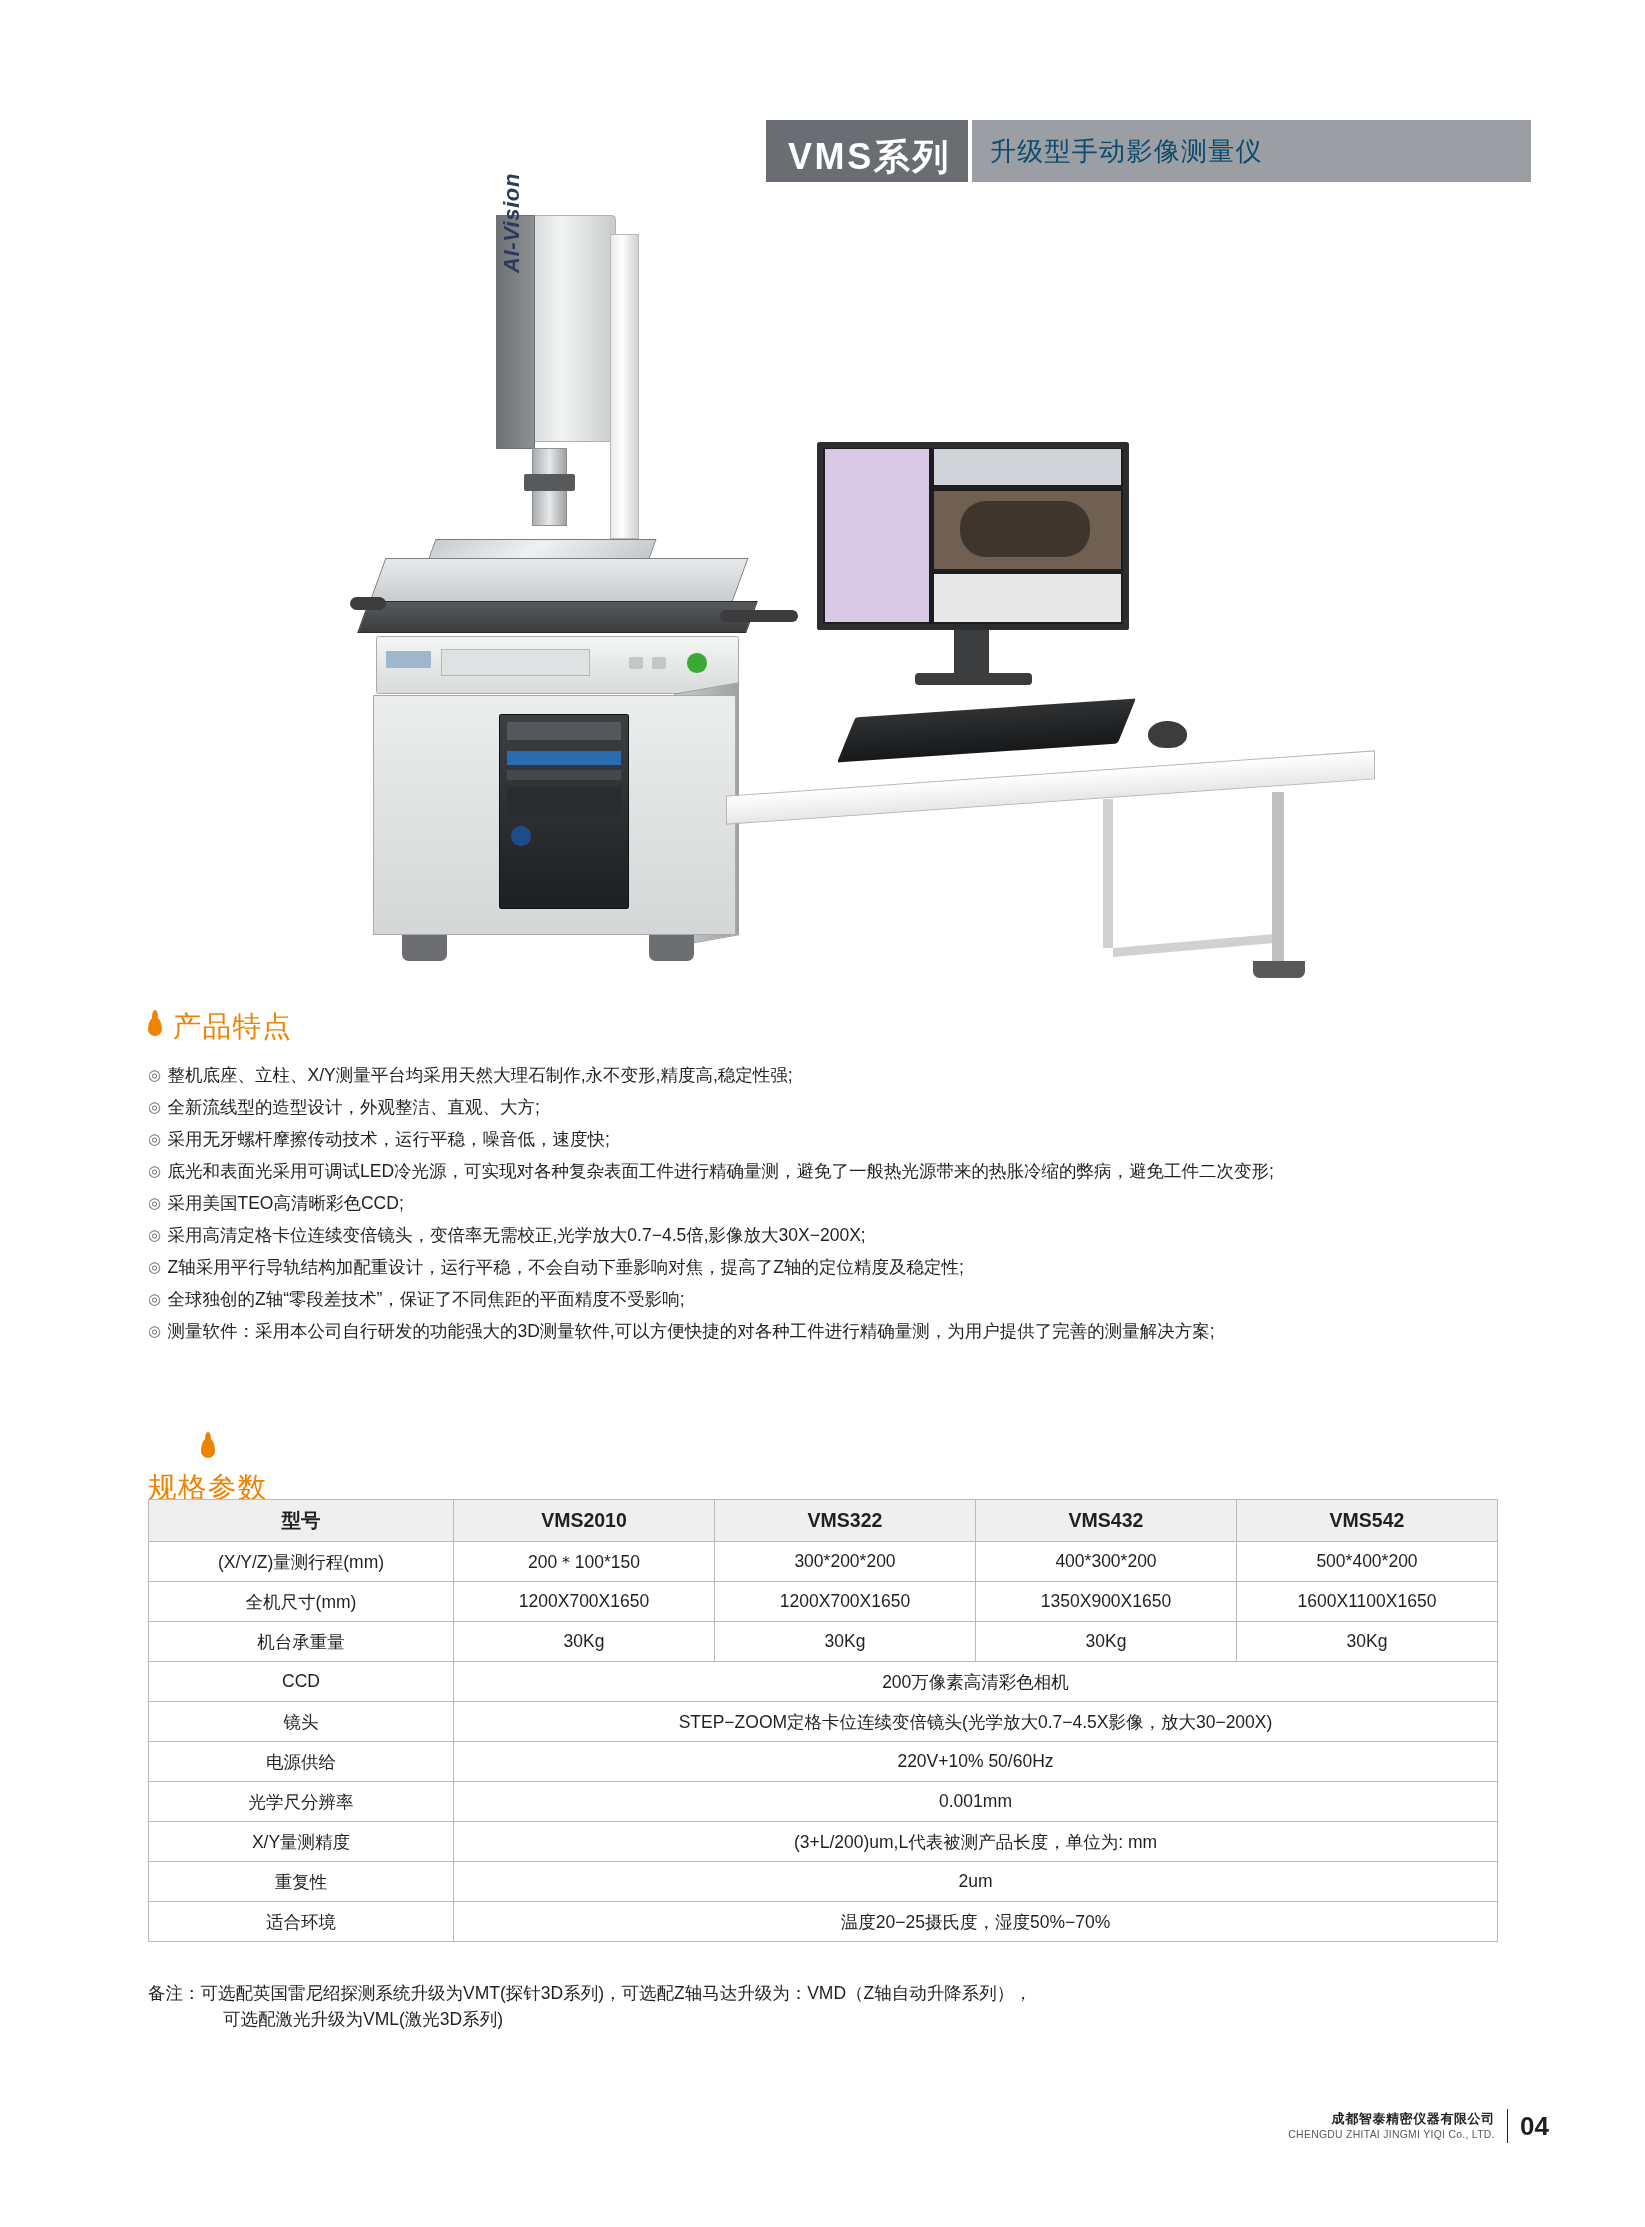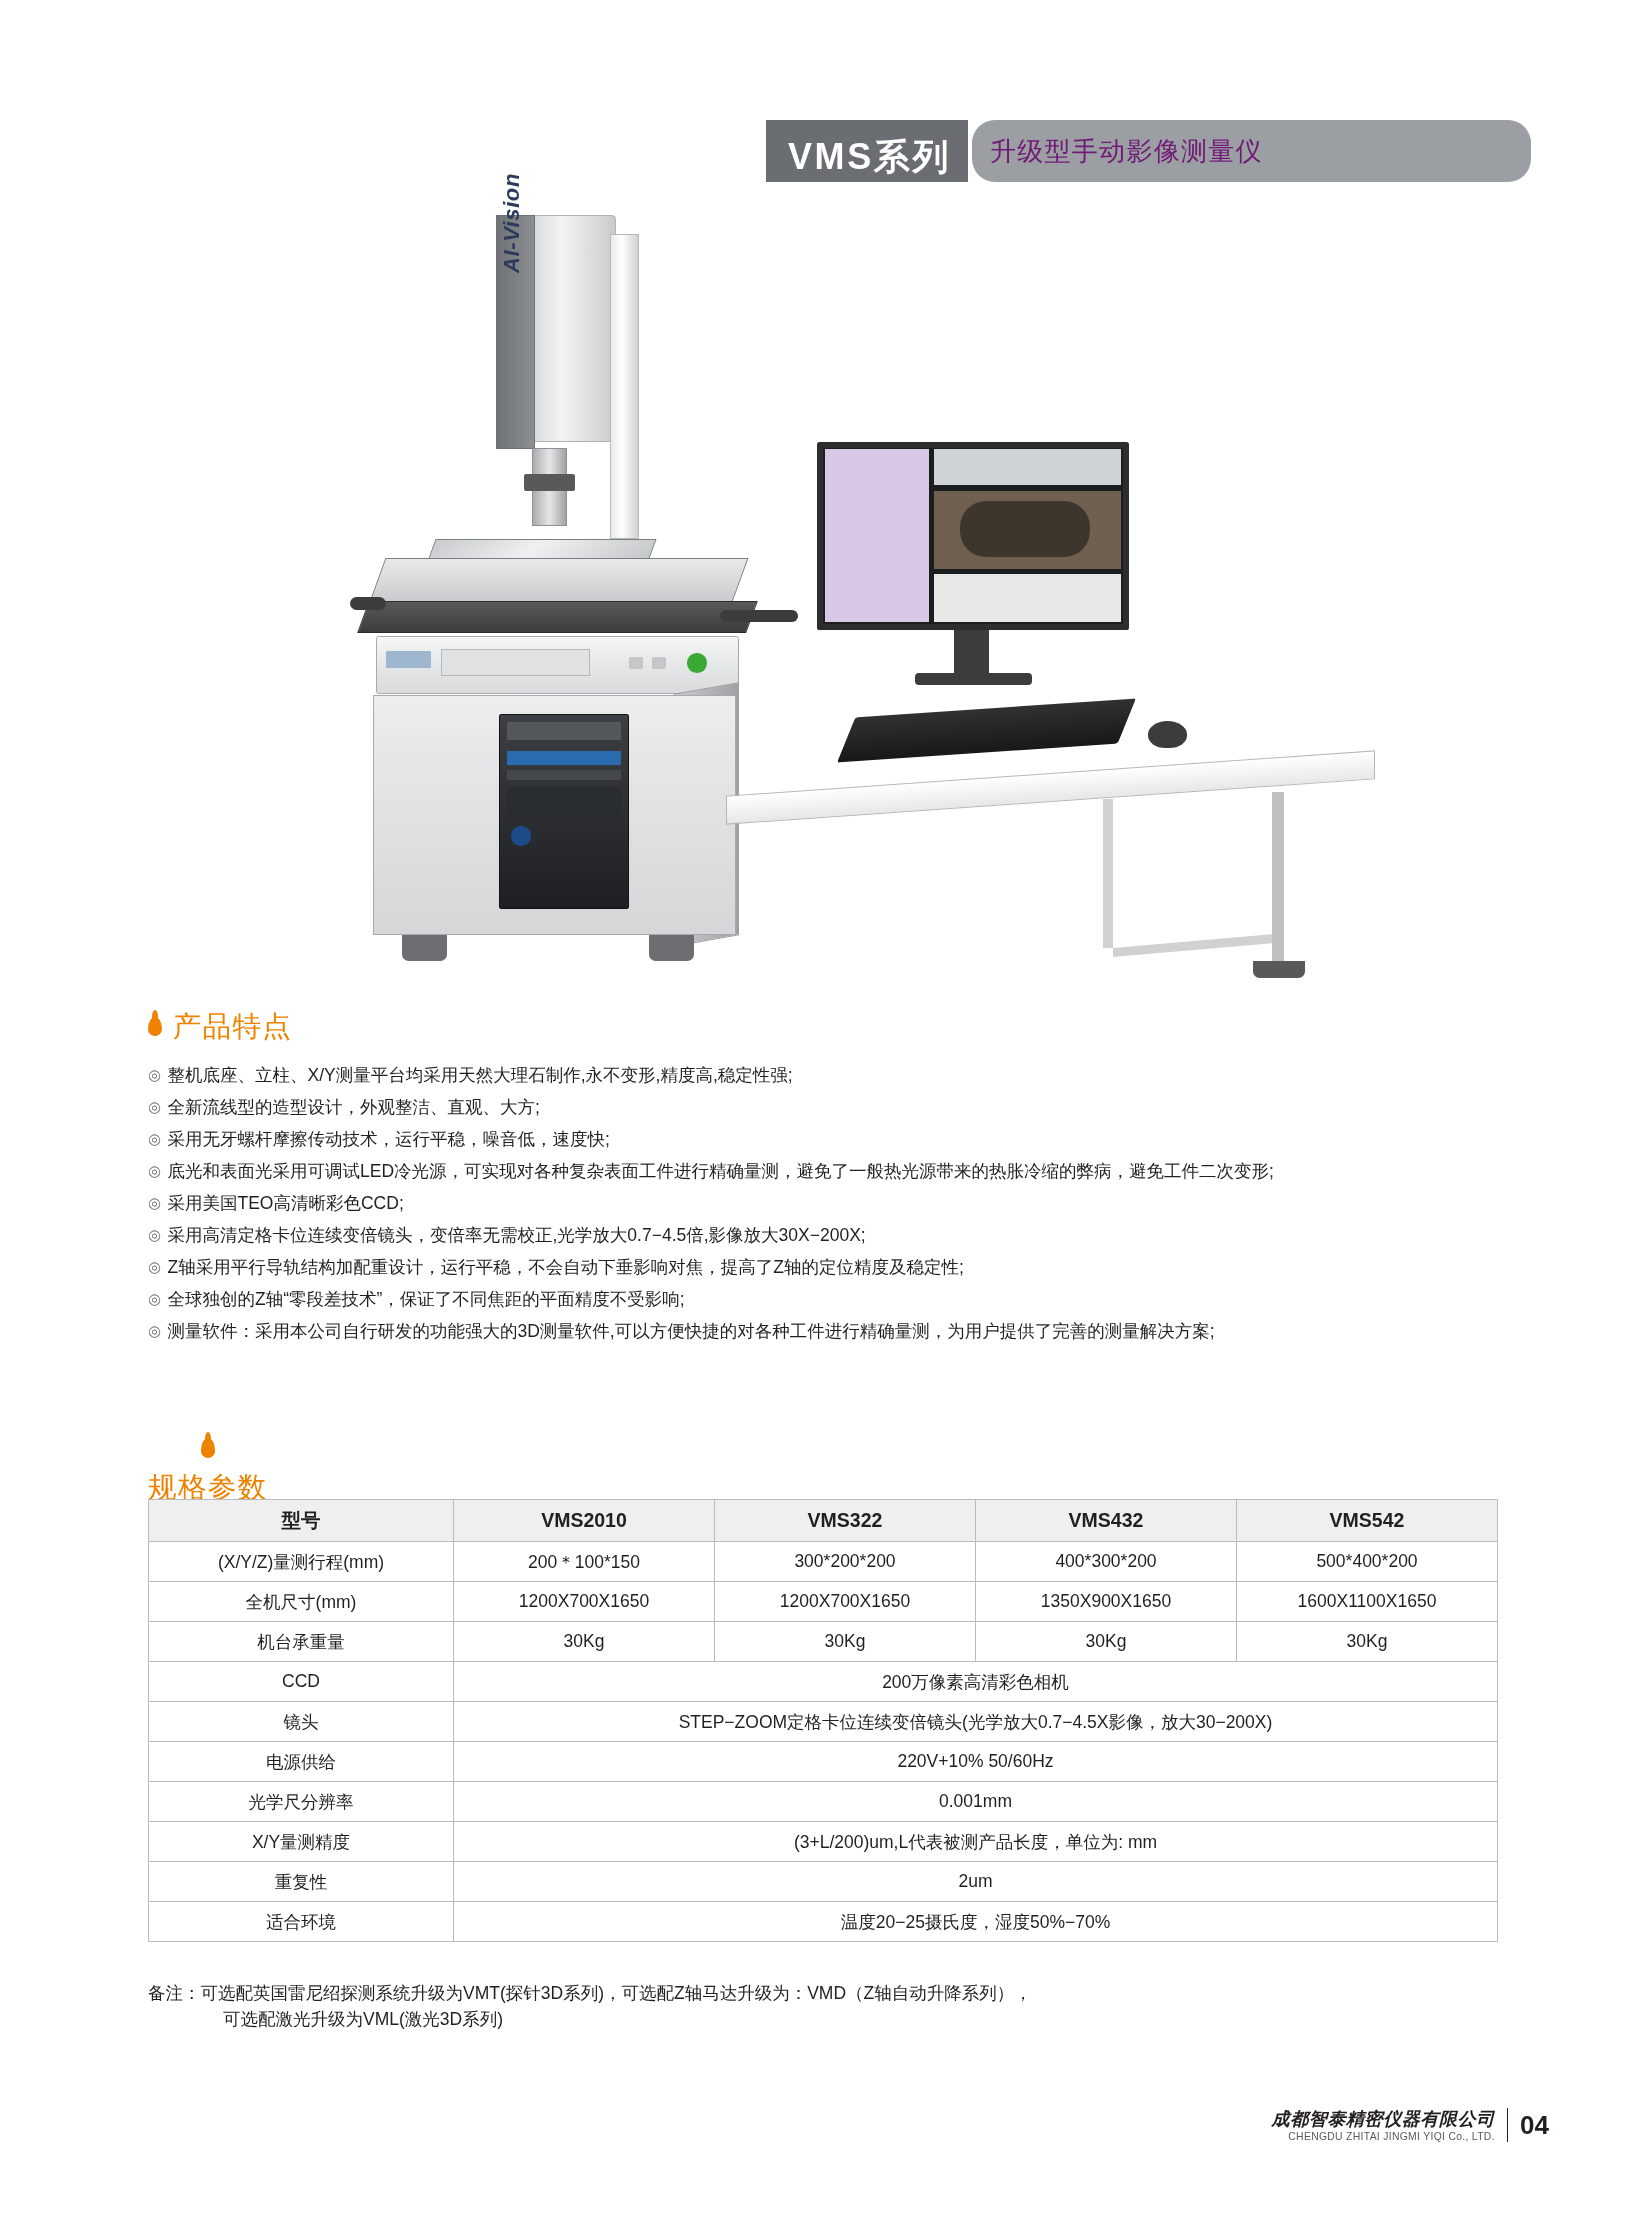--- a/index.html
+++ b/index.html
@@ -32,28 +32,27 @@
     padding:12px 17px 0 22px;
     position:relative;
   }
   .banner-left .vms { color:#ffffff; letter-spacing:2.6px; }
   .banner-sep {
     width:3.9px;
     background:#ffffff;
   }
   .banner-right {
     background:#9b9fa3;
-    color:#701a75;
+    color:#0c4a6e;
     font-size:26px;
     display:flex;
     align-items:center;
     padding:0 15px 0 18px;
     letter-spacing:1.3px;
     flex:1;
-    border-radius:23px;
   }
 
   
   .photo {
     position:absolute;
     top:195px; left:337px;
     width:1012px; height:766px;
   }
 
   
@@ -157,21 +156,21 @@
     right:97px;
     bottom:84px;
     display:flex;
     align-items:center;
     gap:11.7px;
   }
   .footer .cn {
     text-align:right;
     line-height:1.25;
   }
-  .footer .cn .n1 { font-size:18px; font-weight:bold; color:#231f20; letter-spacing:0.6px;font-style:italic;}
+  .footer .cn .n1 { font-size:13px; font-weight:bold; color:#231f20; letter-spacing:0.6px;}
   .footer .cn .n2 { font-size:10.4px; color:#58595b; letter-spacing:0.3px;}
   .footer .bar { width:1.9px; height:34px; background:#231f20; }
   .footer .pg { font-size:26px; font-weight:bold; color:#231f20; }
 
   
   .machine { position:absolute; }
 
   
   .col-body {
     position:absolute; left:195px; top:19.5px;

